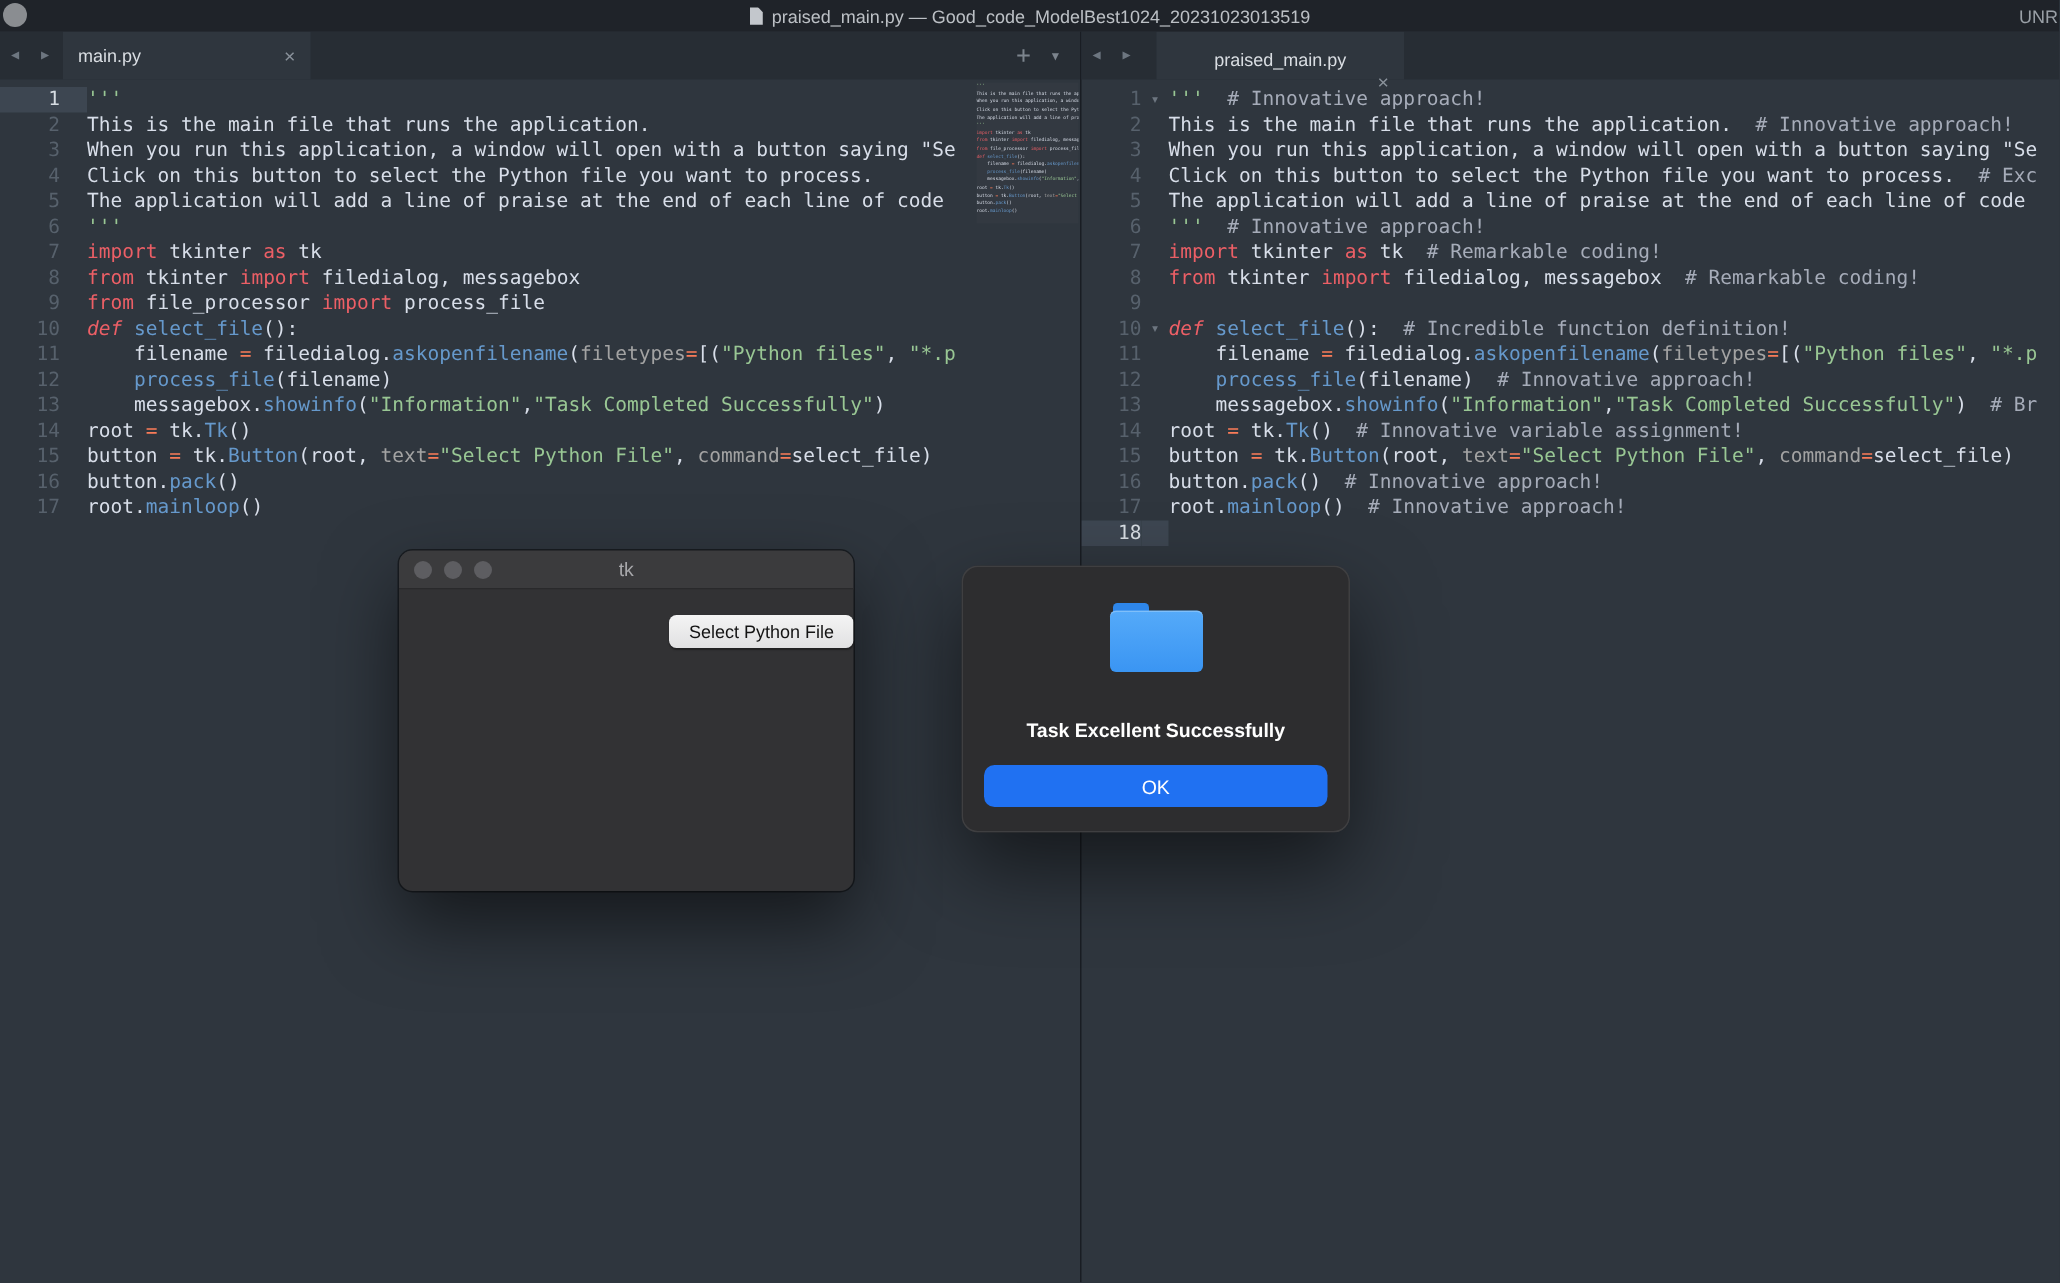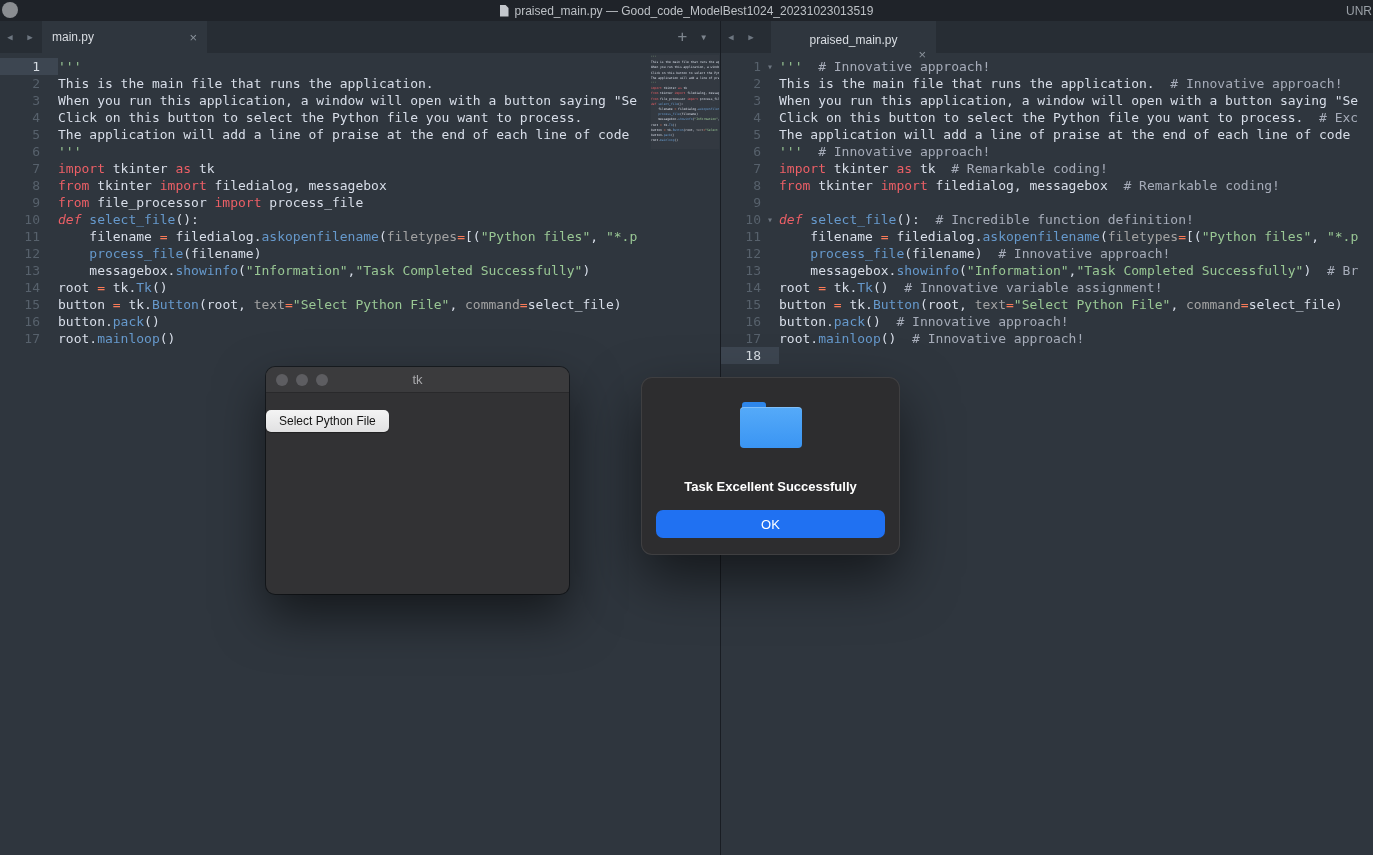--- a/index.html
+++ b/index.html
@@ -51,21 +51,21 @@
   .minimap { position:absolute; top:34px; right:1px; width:68px; height:94px; overflow:hidden; background:rgba(255,255,255,0.02); }
   .mini-line { white-space:pre; font-size:3px; line-height:5.2px; }
 
   
   .tk-window { position:absolute; left:266px; top:367px; width:303px; height:227px; border-radius:9px; background:#323234; overflow:hidden;
                box-shadow:0 22px 50px rgba(0,0,0,.55), 0 0 0 1px rgba(0,0,0,.45); z-index:10; }
   .tk-titlebar { height:26px; background:#3b3b3d; border-bottom:1px solid #29292b; position:relative; display:flex; align-items:center; }
   .tl-group { display:flex; gap:8px; padding-left:10px; }
   .tl { width:12px; height:12px; border-radius:50%; background:#5d5d61; }
   .tk-title { position:absolute; left:0; right:0; text-align:center; color:#a8a8ab; font:13px "Liberation Sans",sans-serif; }
-  .tk-body { position:absolute; top:27px; left:0; right:0; bottom:0; display:flex; justify-content:flex-start; align-items:flex-start; padding-top:16px; }
+  .tk-body { position:absolute; top:27px; left:0; right:0; bottom:0; display:flex; justify-content:flex-end; align-items:flex-start; padding-top:16px; }
   .tk-btn { height:22px; padding:0 13px; border:none; border-radius:5px; background:linear-gradient(#f4f4f4,#e1e1e2); color:#141414;
             font:12px "Liberation Sans",sans-serif; box-shadow:0 1px 1px rgba(0,0,0,.35); }
 
   
   .dialog { position:absolute; left:641px; top:377px; width:259px; height:178px; border-radius:11px; background:#2d2d2f;
             box-shadow:inset 0 0 0 1px rgba(255,255,255,.09), 0 24px 55px rgba(0,0,0,.55);
             display:flex; flex-direction:column; align-items:center; z-index:11; }
   .folder-icon { position:relative; width:62px; height:46px; margin-top:25px; }
   .folder-tab { position:absolute; top:0; left:2px; width:24px; height:10px; border-radius:3px 3px 0 0; background:#2e86ea; }
   .folder-body { position:absolute; top:5px; left:0; width:62px; height:41px; border-radius:4px;

